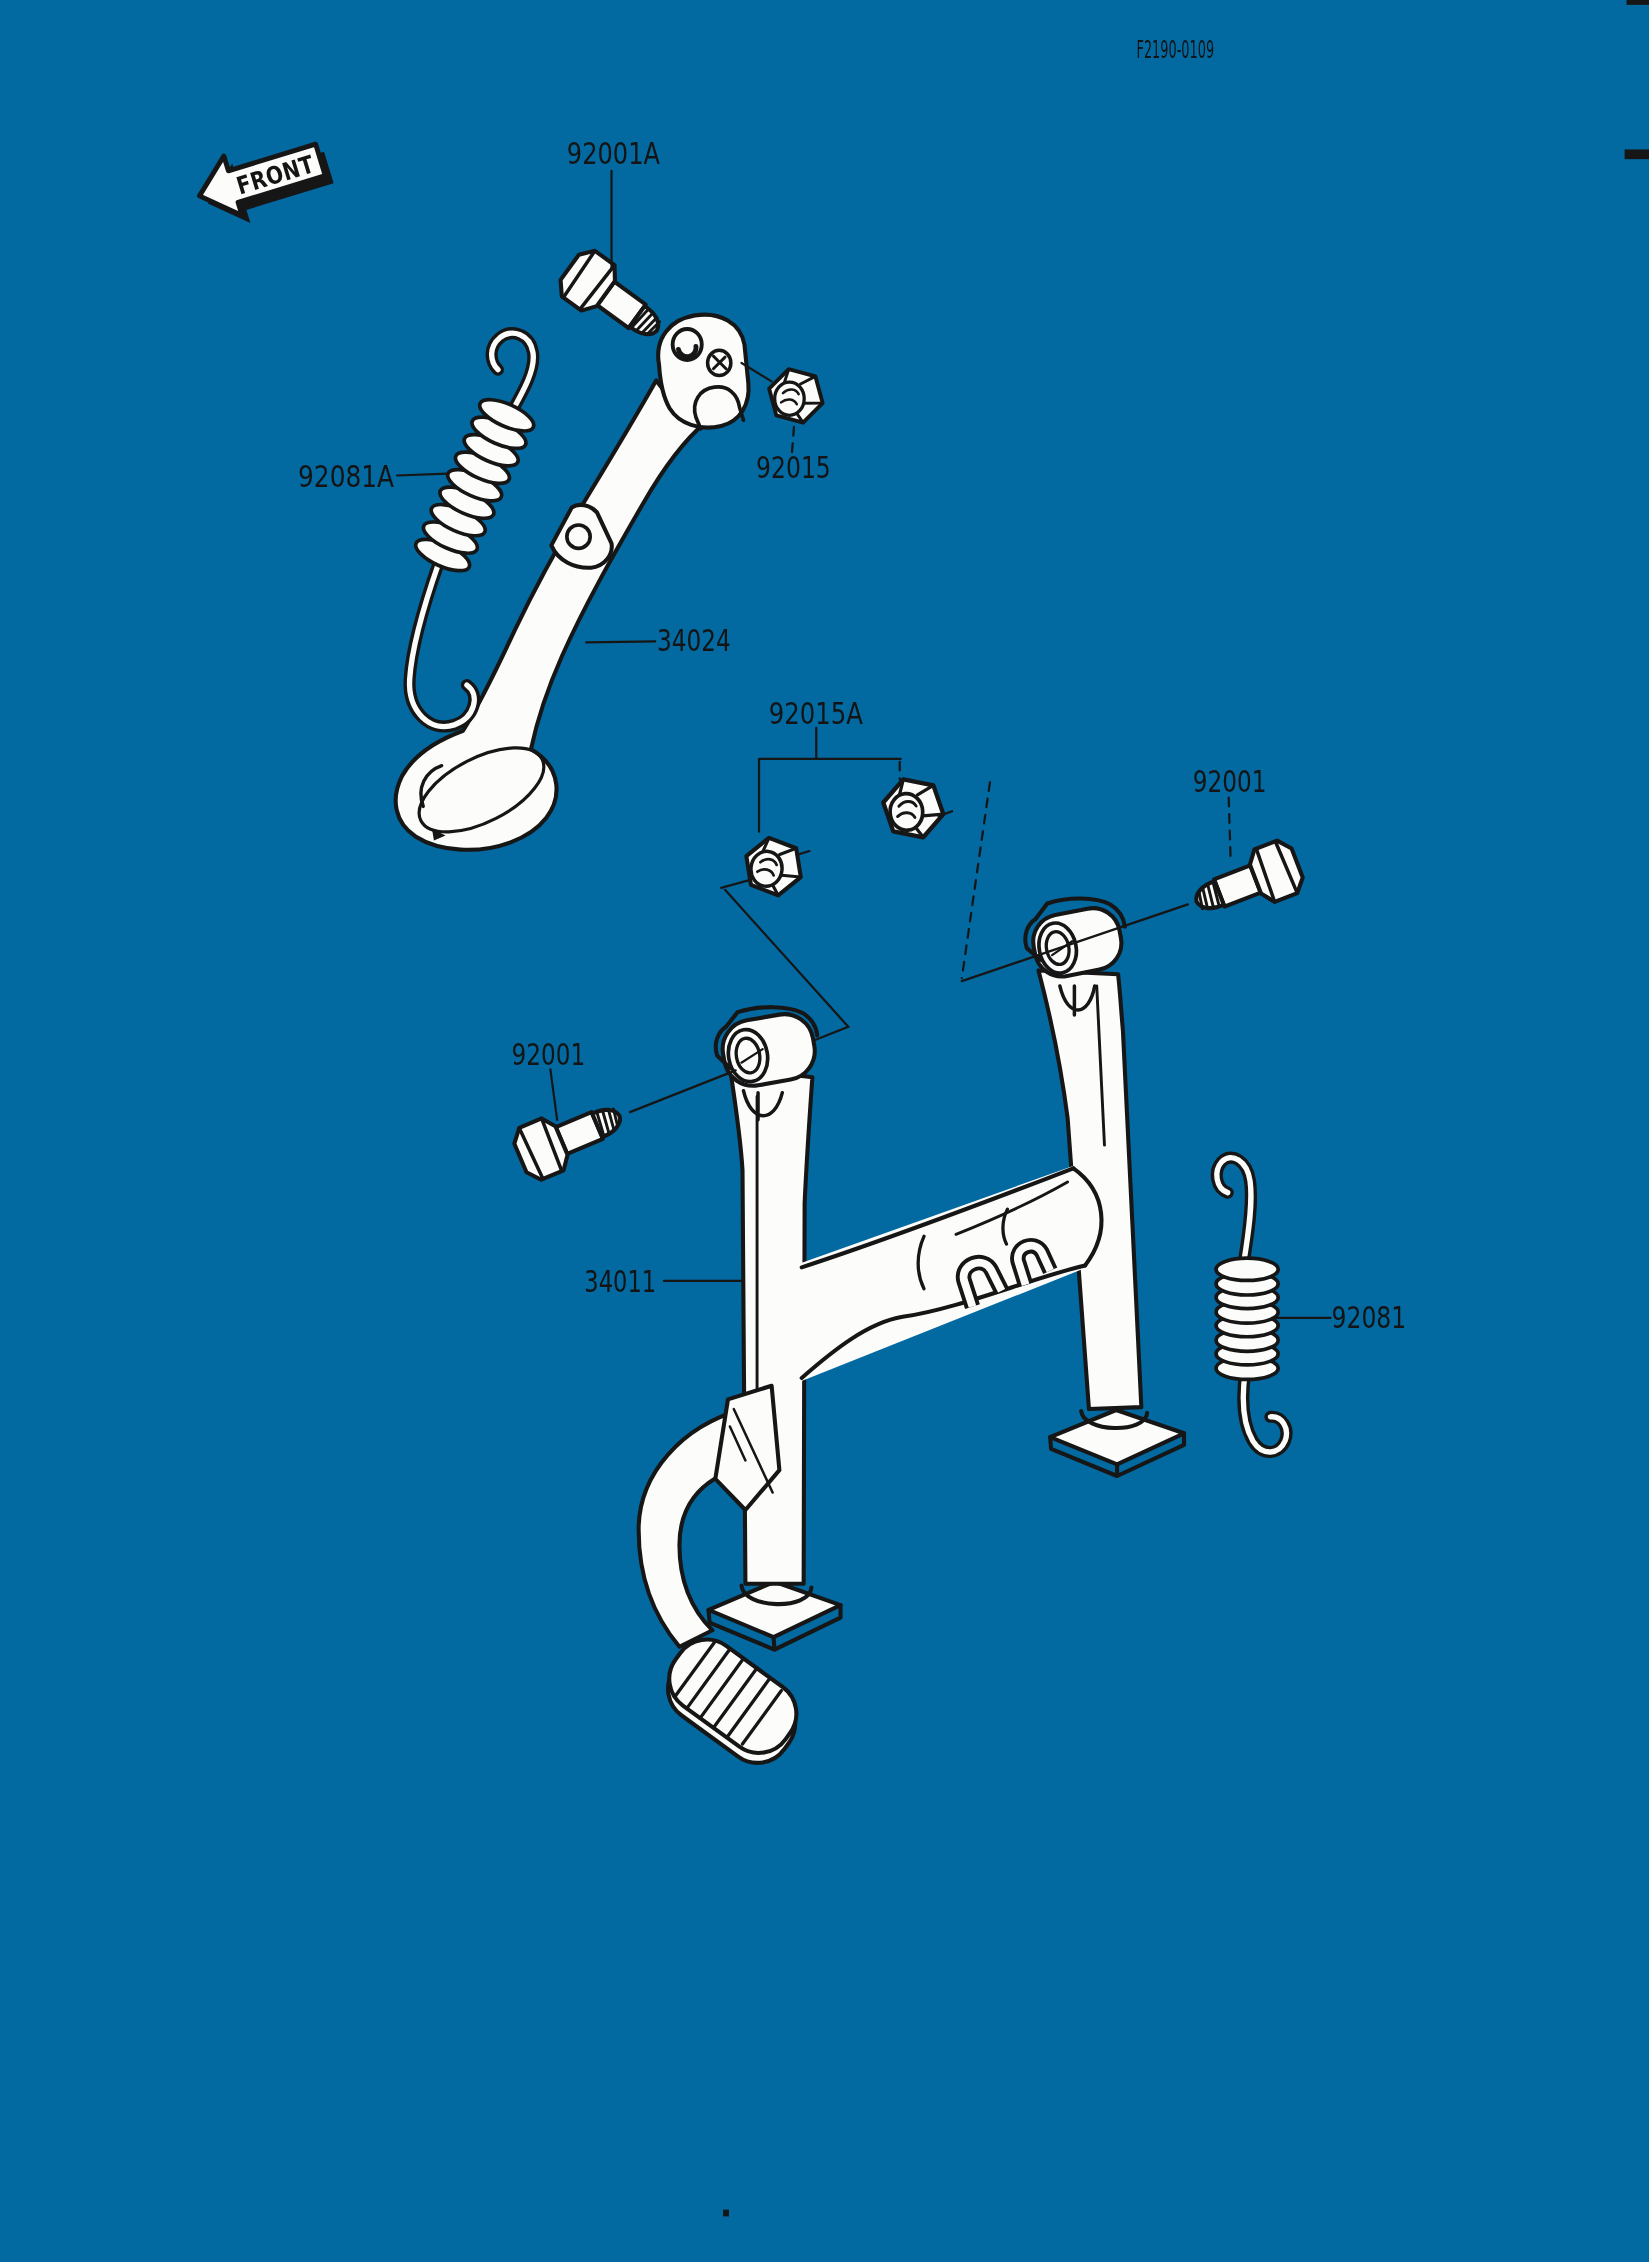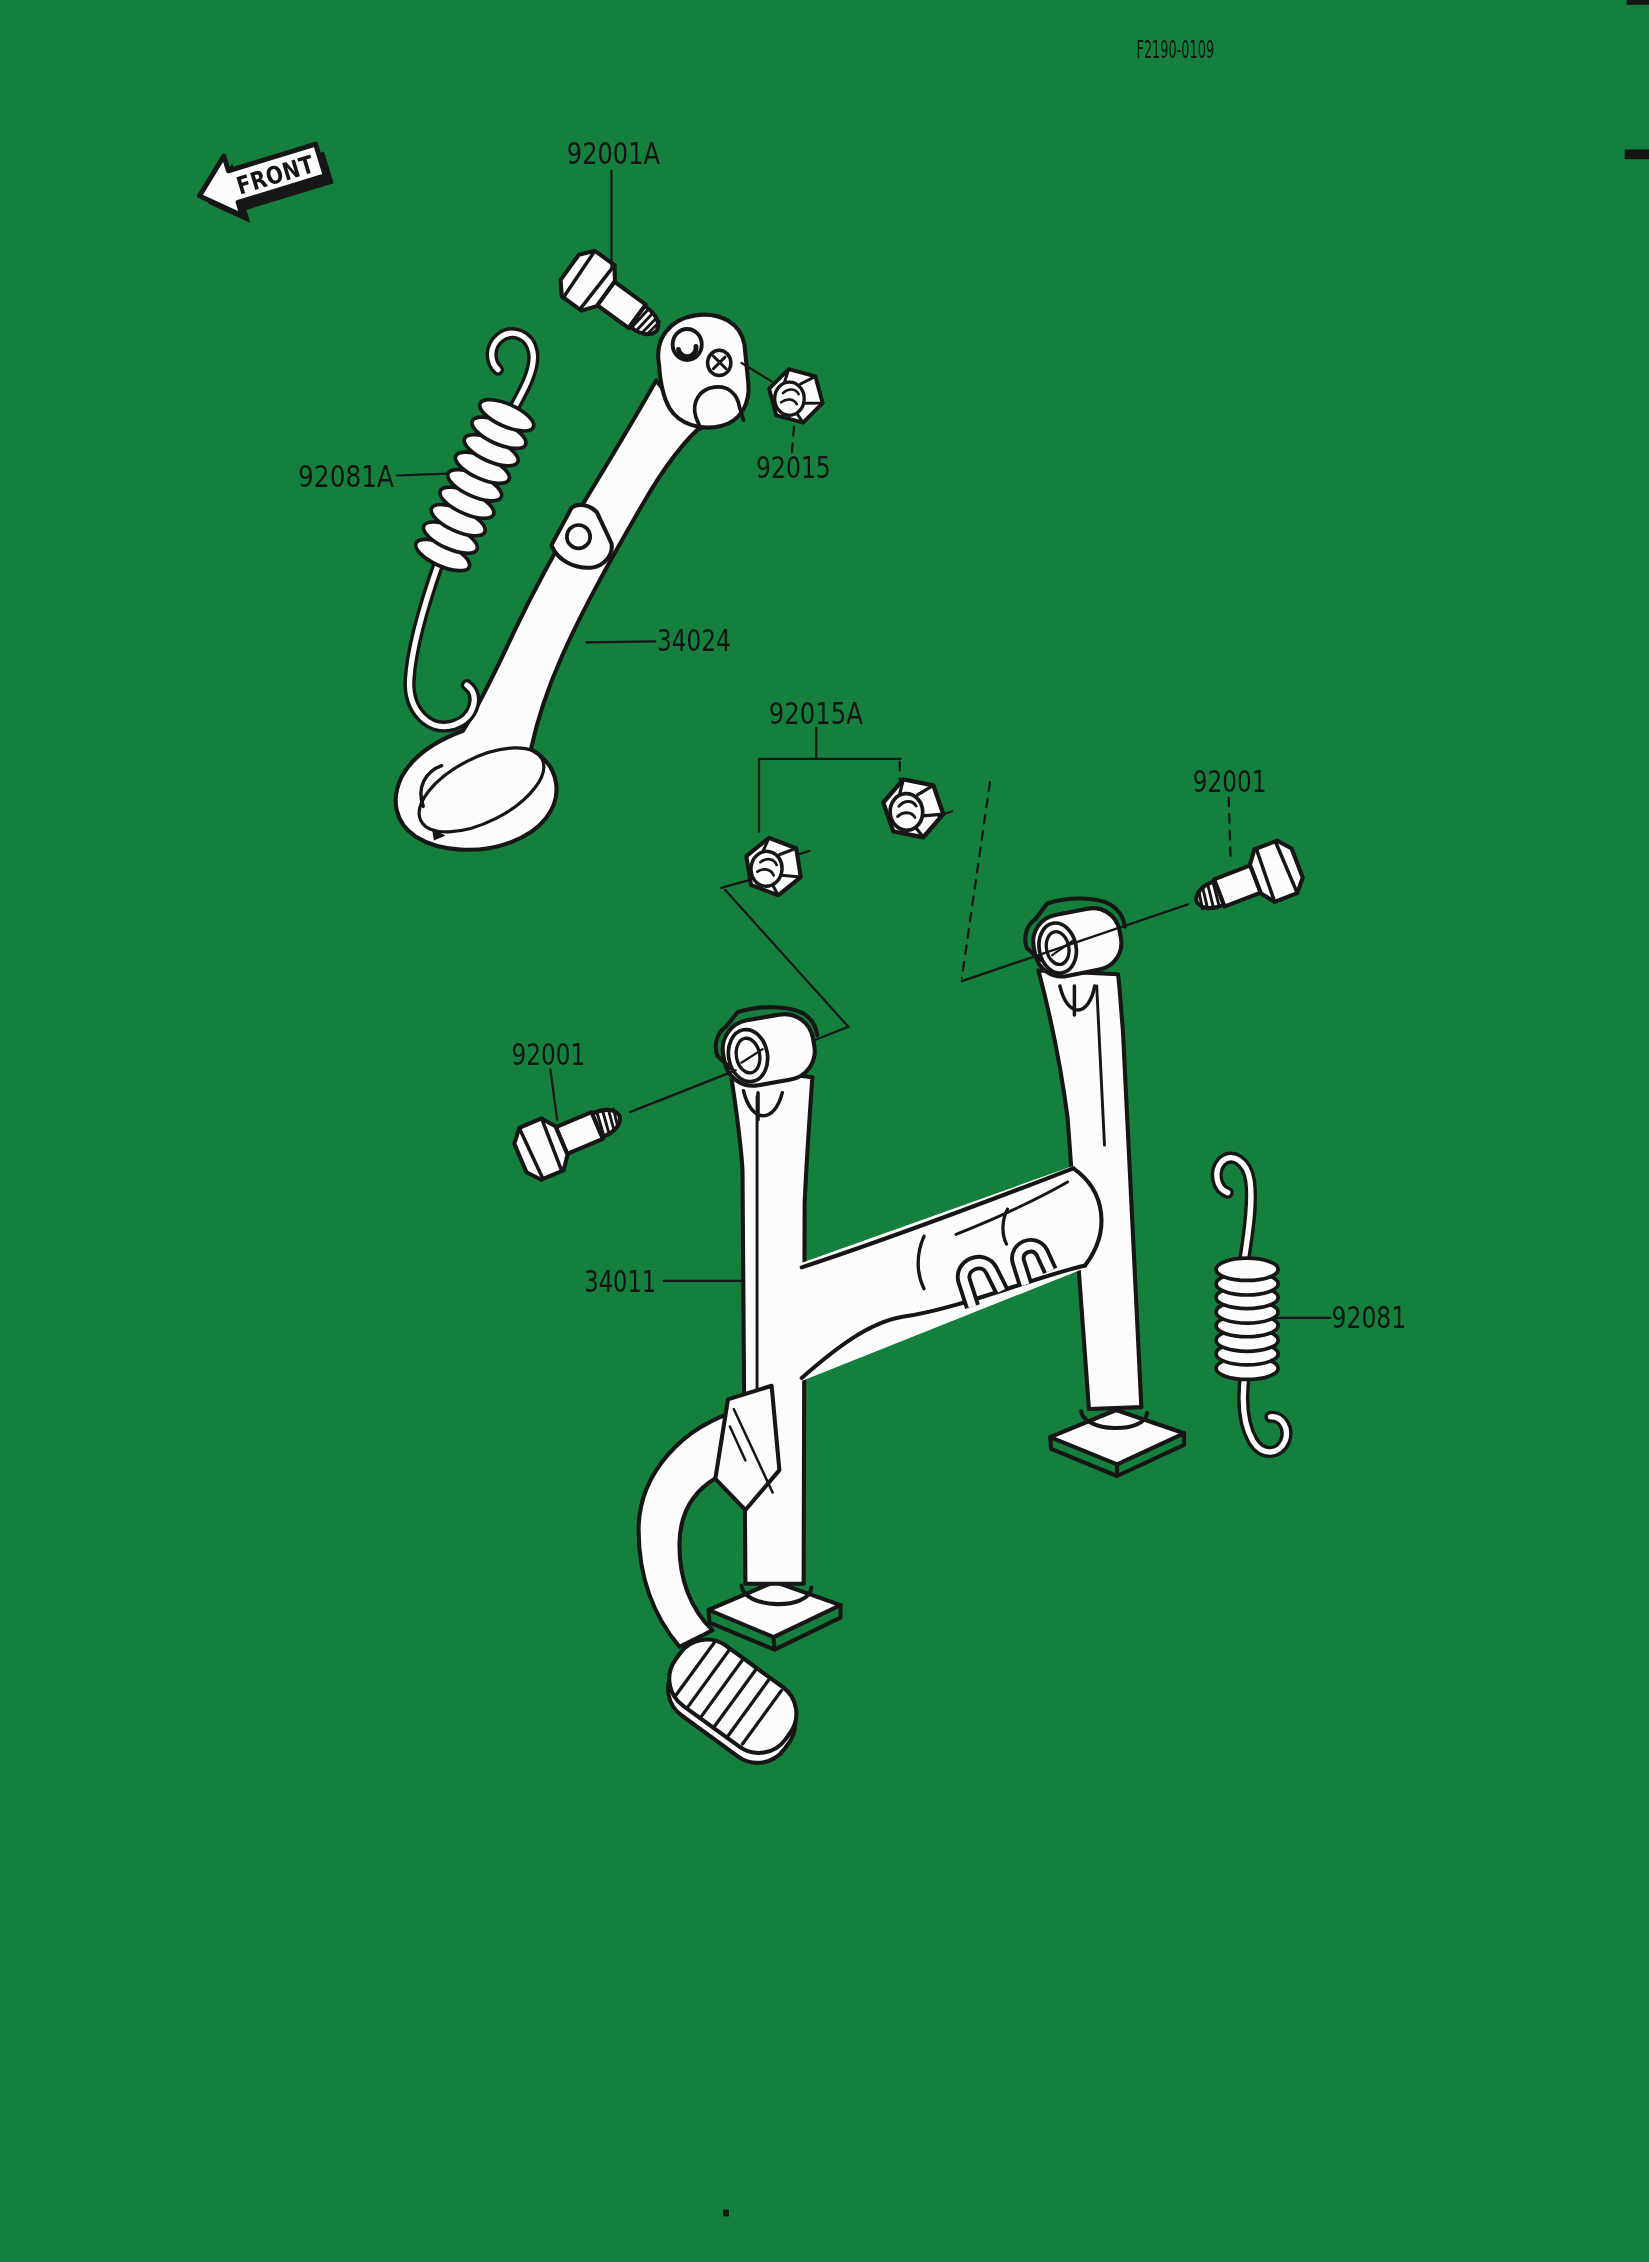--- a/index.html
+++ b/index.html
@@ -1,17 +1,17 @@
 <!DOCTYPE html>
 <html><head>
 <meta charset="utf-8">
 <style>
   html,body{margin:0;padding:0;}
   body{background:#e8e8e8;font-family:"DejaVu Sans",sans-serif;}
-  .page{position:relative;width:1650px;height:2263px;margin:0 auto;background:#15803d;overflow:hidden;}
+  .page{position:relative;width:1650px;height:2263px;margin:0 auto;background:#0369a1;overflow:hidden;}
   svg{position:absolute;left:0;top:0;}
   
   .ln{fill:none;stroke:#161616;stroke-width:4.2;stroke-linecap:round;stroke-linejoin:round;}
   .fw{fill:#fcfcfa;stroke:#161616;stroke-width:4.2;stroke-linecap:round;stroke-linejoin:round;}
   .fb{fill:#161616;stroke:none;}
   .nofill{fill:#fcfcfa;stroke:none;}
   .thin{fill:none;stroke:#161616;stroke-width:2.3;stroke-linecap:round;}
   .dash{stroke-dasharray:9 8;}
   .wire-o{fill:none;stroke:#161616;stroke-width:12.5;stroke-linecap:round;}
   .wire-i{fill:none;stroke:#fcfcfa;stroke-width:5.5;stroke-linecap:round;}

